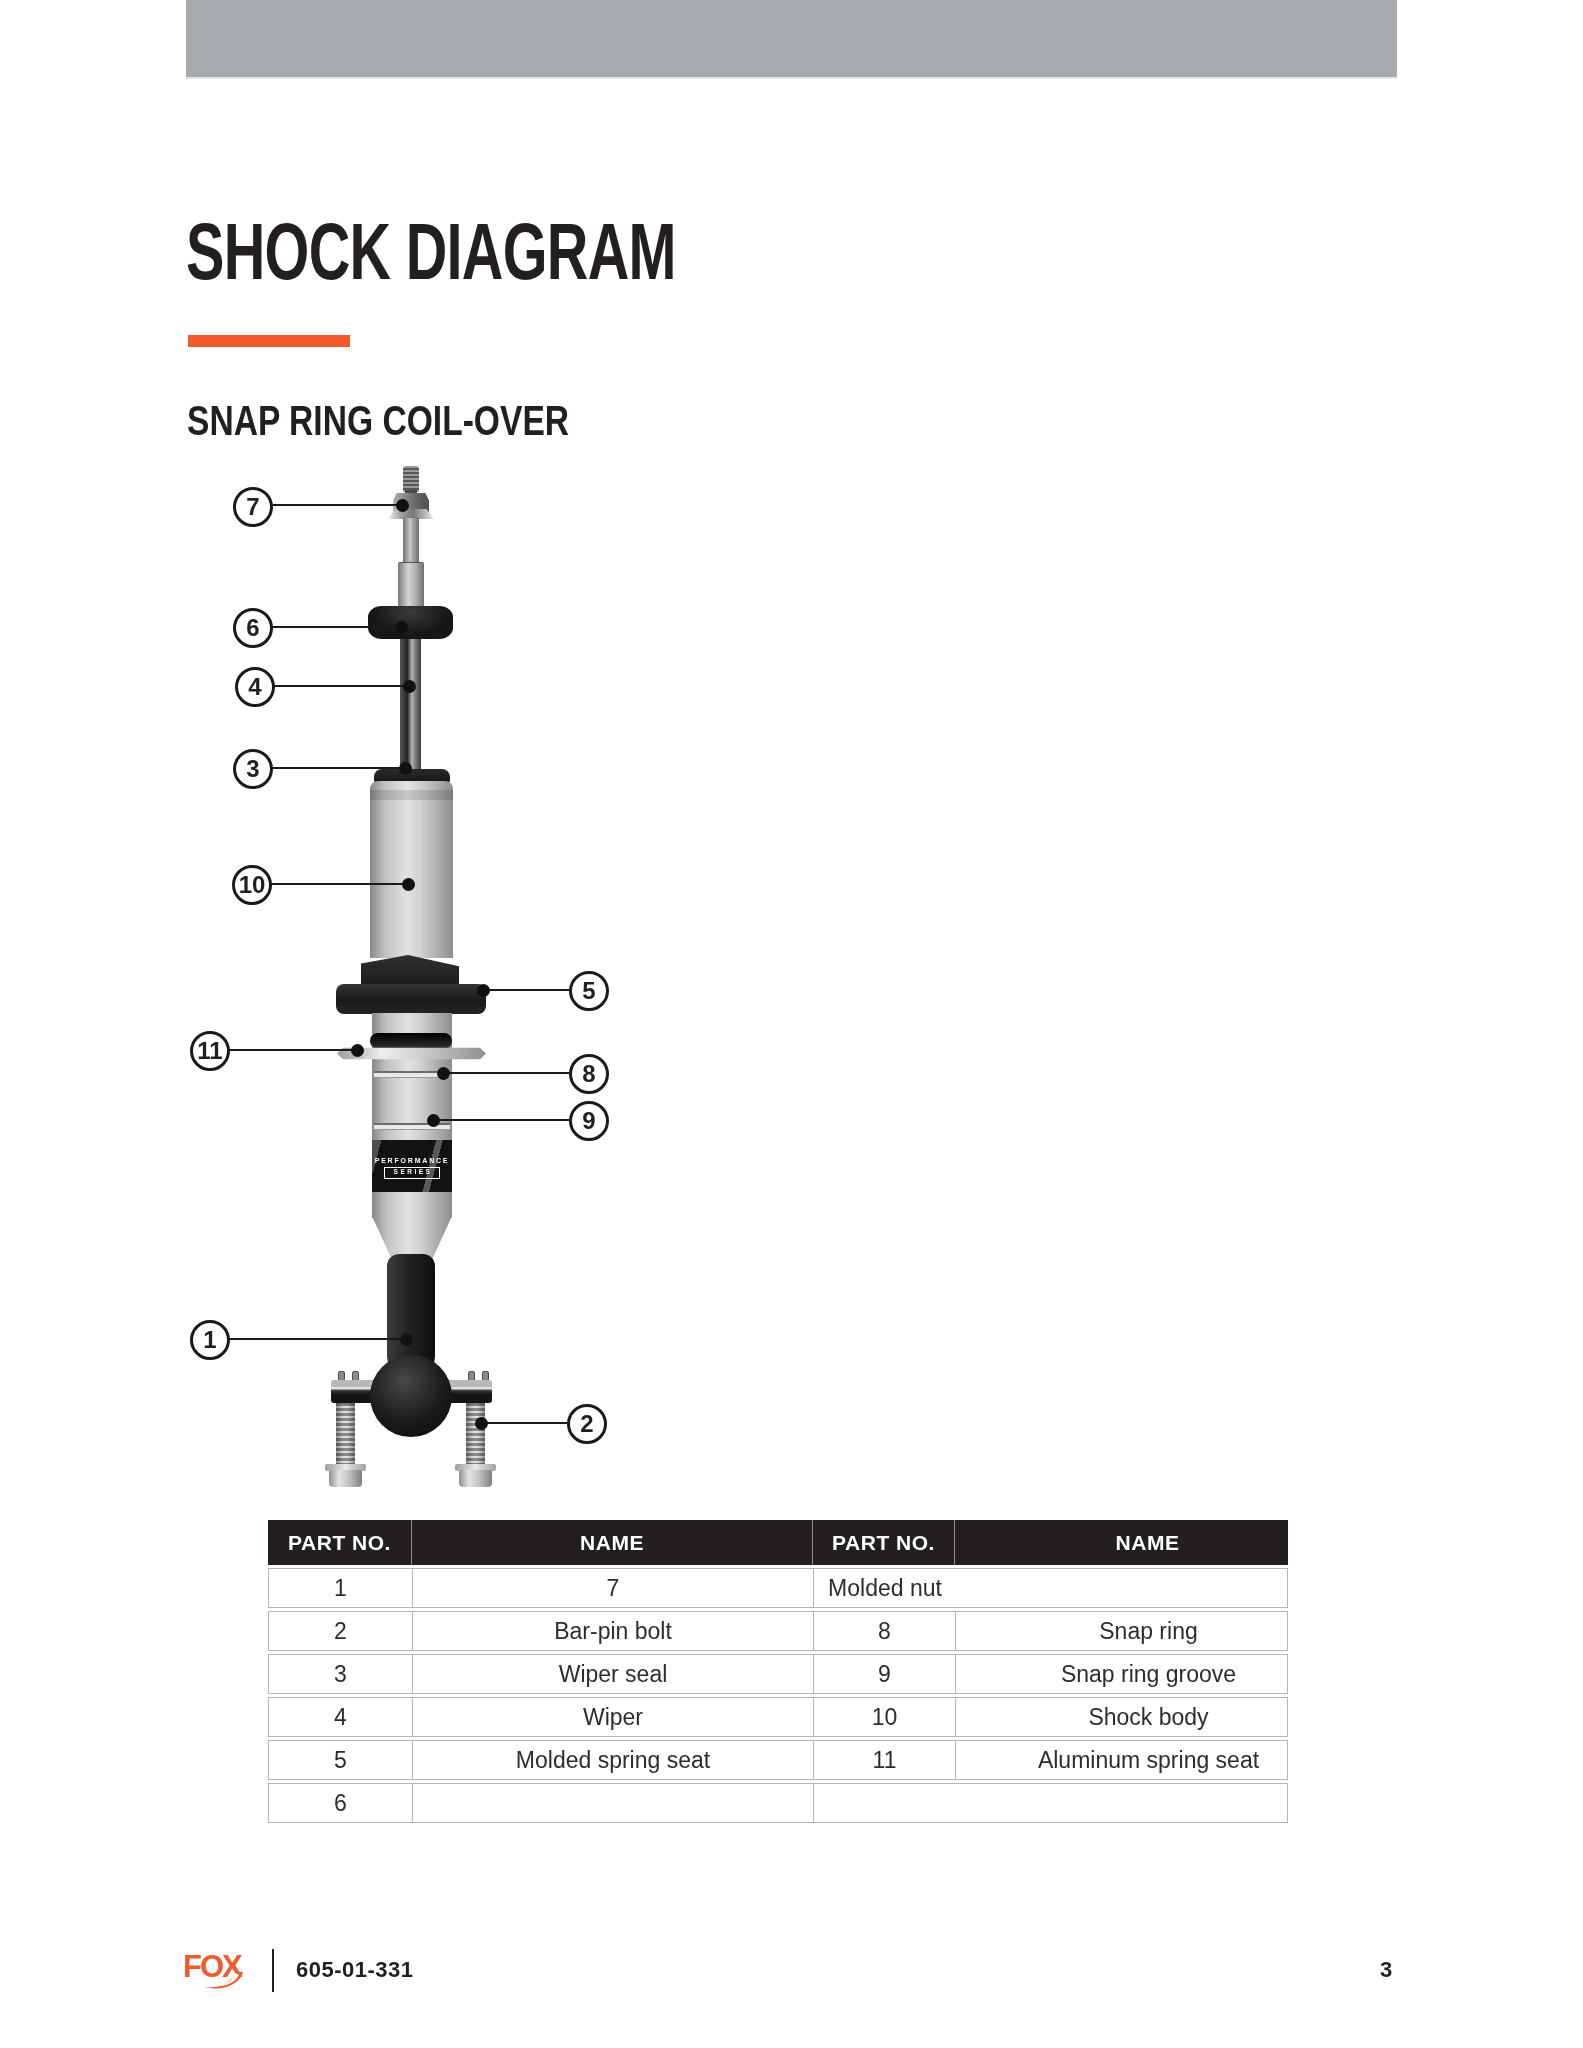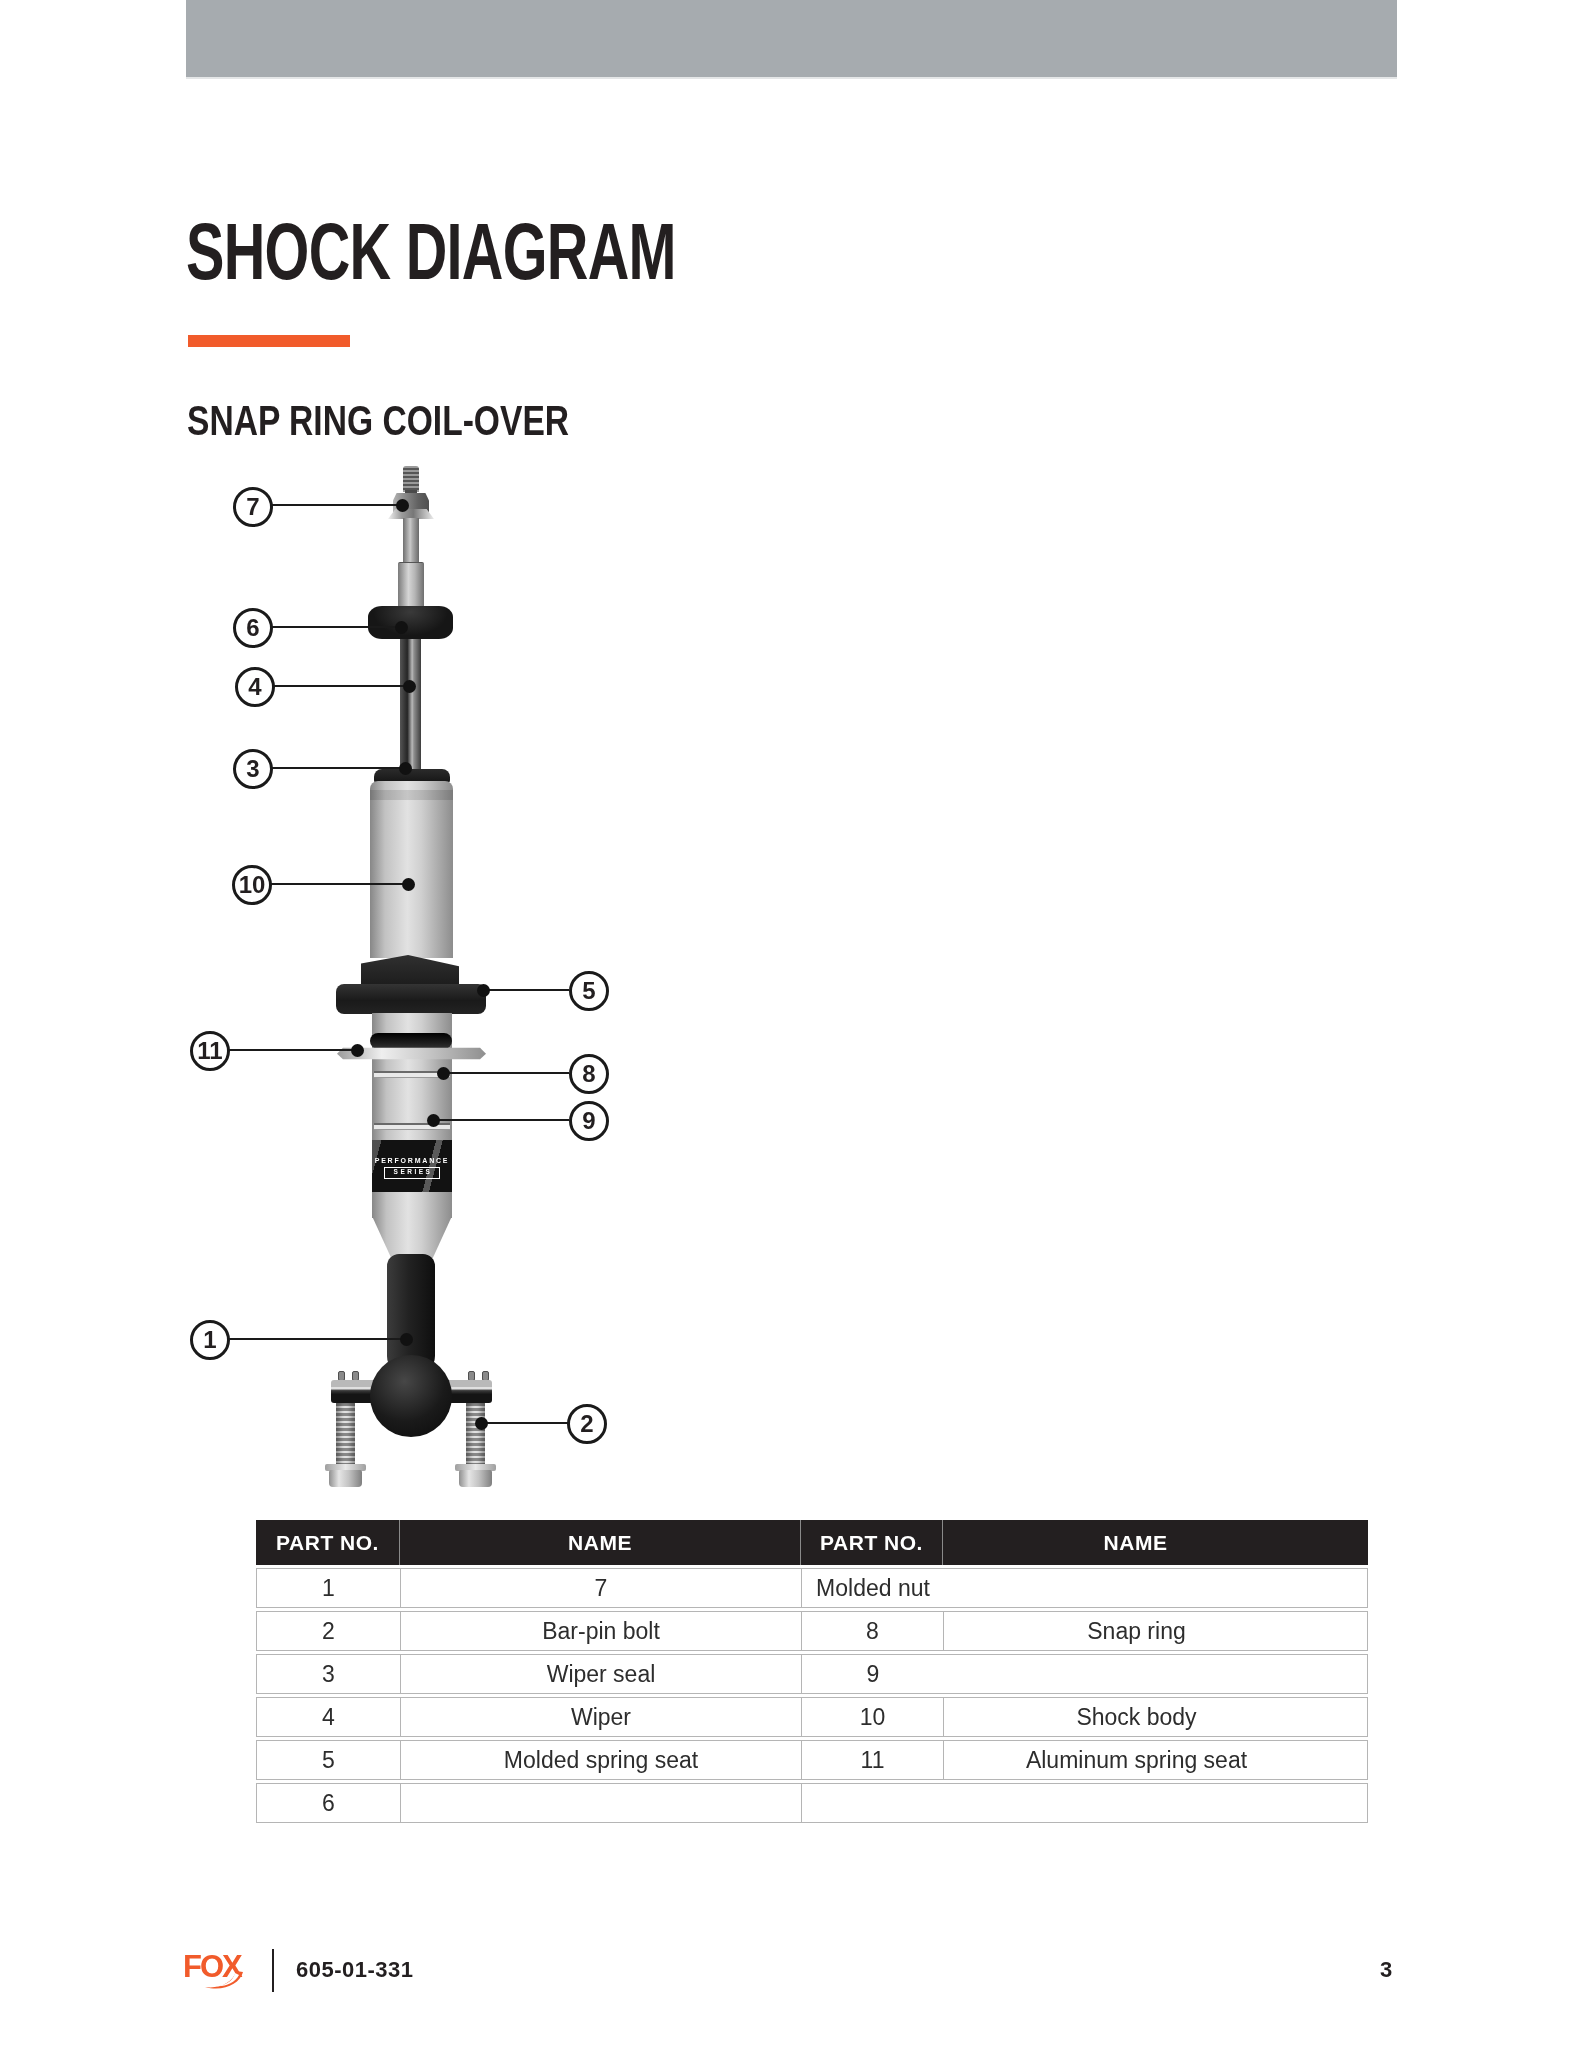--- a/index.html
+++ b/index.html
@@ -53,21 +53,21 @@
   .bolt-shaft{background:repeating-linear-gradient(180deg,#e3e3e3 0 2px,#8a8a8a 2px 5px);box-shadow:inset 4px 0 5px rgba(0,0,0,.35),inset -4px 0 5px rgba(0,0,0,.35);border-radius:3px;}
   .bolt-flange{background:linear-gradient(90deg,#9f9f9f,#e8e8e8,#9f9f9f);border-radius:2px;}
   .bolt-head{background:linear-gradient(90deg,#8f8f8f,#e5e5e5 30%,#c3c3c3 60%,#7f7f7f);border-radius:2px 2px 4px 4px;}
 
   
   .callout-line{position:absolute;height:2px;background:#1a1a1a;z-index:5;}
   .callout-dot{position:absolute;width:13px;height:13px;background:#111;border-radius:50%;z-index:5;}
   .callout{position:absolute;width:40px;height:40px;background:#fff;border:3px solid #1a1a1a;border-radius:50%;display:flex;align-items:center;justify-content:center;font-size:24px;font-weight:bold;color:var(--ink);z-index:6;line-height:1;}
 
   
-  .parts-table{position:absolute;left:256px;top:1520px;width:1112px;}
+  .parts-table{position:absolute;left:268px;top:1520px;width:1020px;}
   .pt-header{display:grid;grid-template-columns:144px 401px 142px 385px;background:var(--ink);color:#fff;height:45px;align-items:center;text-align:center;font-weight:bold;font-size:21px;letter-spacing:0.5px;}
   .pt-header > div{border-right:1px solid #8a8a8a;height:100%;display:flex;align-items:center;justify-content:center;}
   .pt-header > div:last-child{border-right:none;}
   .pt-row{display:grid;grid-template-columns:144px 401px 142px 385px;height:40px;margin-top:3px;border:1px solid #b5b5b5;background:#fff;font-size:23px;color:#2d2d2d;}
   .pt-row > div{border-right:1px solid #b5b5b5;height:100%;display:flex;align-items:center;justify-content:center;}
   .pt-row > div:last-child{border-right:none;}
 
   
   .footer-divider{position:absolute;left:272px;top:1949px;width:2px;height:43px;background:var(--ink);}
   .footer-code{position:absolute;left:296px;top:1957px;font-size:22px;font-weight:bold;color:var(--ink);letter-spacing:0.5px;}
@@ -176,20 +176,21 @@
     <div class="pt-row">
       <div>2</div>
       <div>Bar-pin bolt</div>
       <div>8</div>
       <div>Snap ring</div>
     </div>
     <div class="pt-row">
       <div>3</div>
       <div>Wiper seal</div>
       <div>9</div>
+      <div>Snap ring groove</div>
     </div>
     <div class="pt-row">
       <div>4</div>
       <div>Wiper</div>
       <div>10</div>
       <div>Shock body</div>
     </div>
     <div class="pt-row">
       <div>5</div>
       <div>Molded spring seat</div>

